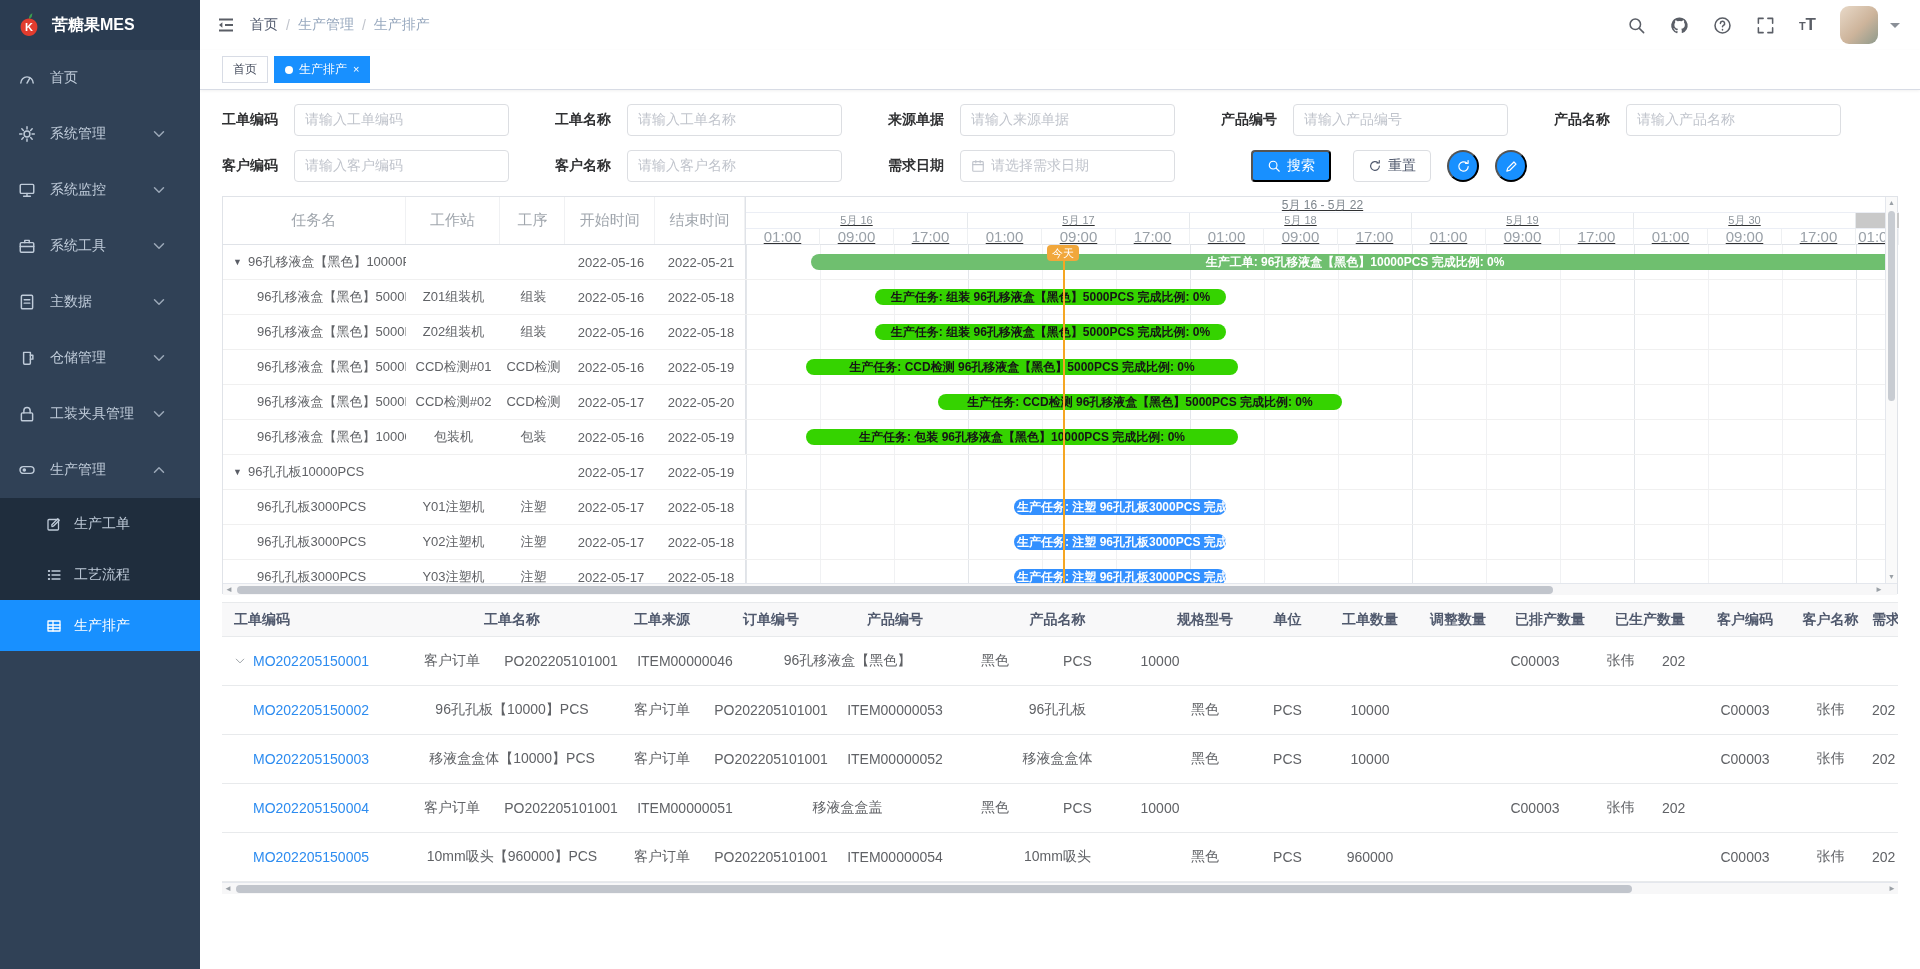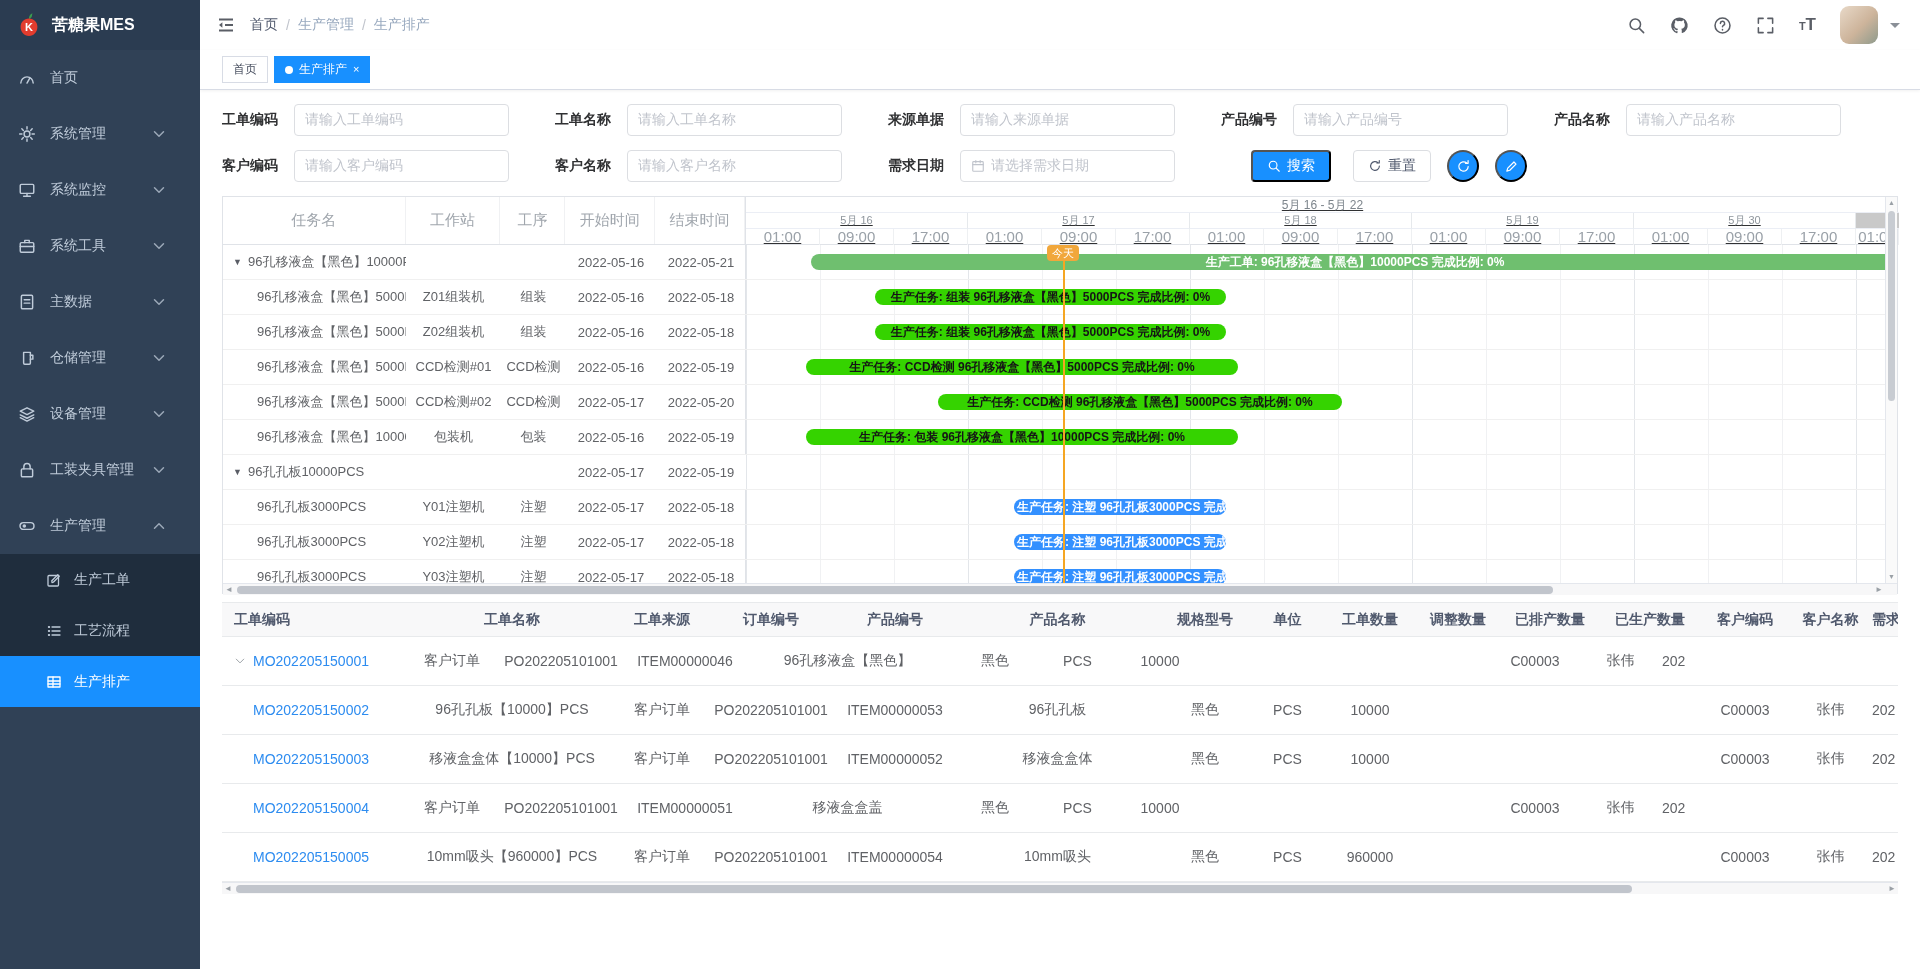--- a/index.html
+++ b/index.html
@@ -196,35 +196,20 @@
         <span>仓储管理</span>
         <span class="mi-arrow icn ">
           <svg viewBox="0 0 16 16" fill="none" stroke="currentColor" stroke-width="1.3" stroke-linecap="round" stroke-linejoin="round">
             <path d="M4 6l4 4 4-4"></path>
           </svg>
         </span>
       </div>
       <div class="menu-item">
         <span class="icn ">
           <svg viewBox="0 0 16 16" fill="none" stroke="currentColor" stroke-width="1.3" stroke-linecap="round" stroke-linejoin="round">
-            <path d="M8 2.5l6 3-6 3-6-3z"></path>
-            <path d="M2 8.8l6 3 6-3"></path>
-            <path d="M2 11.3l6 3 6-3"></path>
-          </svg>
-        </span>
-        <span>设备管理</span>
-        <span class="mi-arrow icn ">
-          <svg viewBox="0 0 16 16" fill="none" stroke="currentColor" stroke-width="1.3" stroke-linecap="round" stroke-linejoin="round">
-            <path d="M4 6l4 4 4-4"></path>
-          </svg>
-        </span>
-      </div>
-      <div class="menu-item">
-        <span class="icn ">
-          <svg viewBox="0 0 16 16" fill="none" stroke="currentColor" stroke-width="1.3" stroke-linecap="round" stroke-linejoin="round">
             <rect x="3" y="7" width="10" height="7" rx="1"></rect>
             <path d="M5.2 7V5a2.8 2.8 0 0 1 5.6 0v2"></path>
           </svg>
         </span>
         <span>工装夹具管理</span>
         <span class="mi-arrow icn ">
           <svg viewBox="0 0 16 16" fill="none" stroke="currentColor" stroke-width="1.3" stroke-linecap="round" stroke-linejoin="round">
             <path d="M4 6l4 4 4-4"></path>
           </svg>
         </span>

